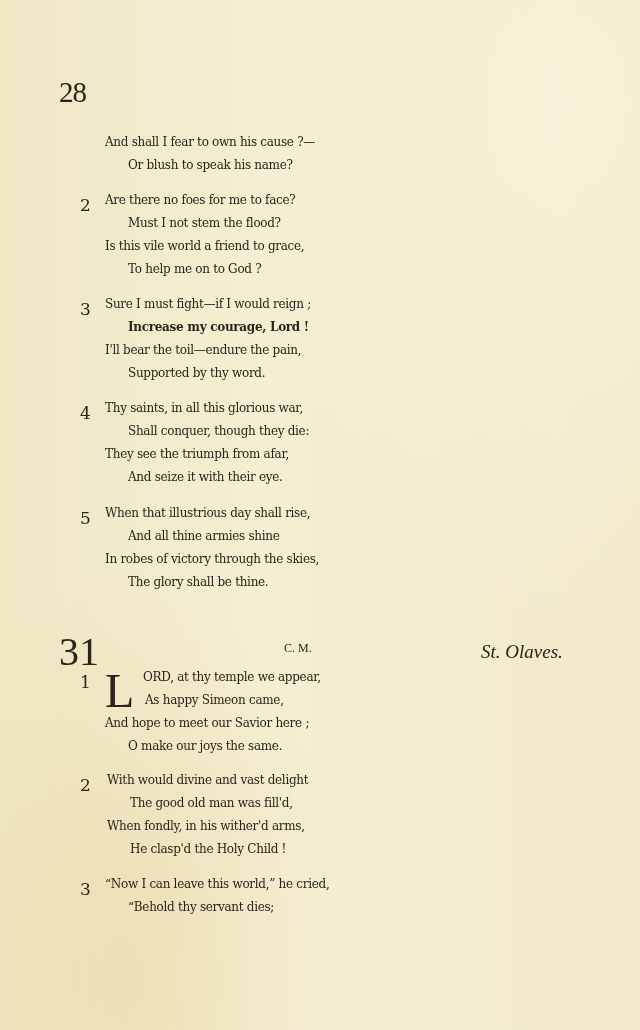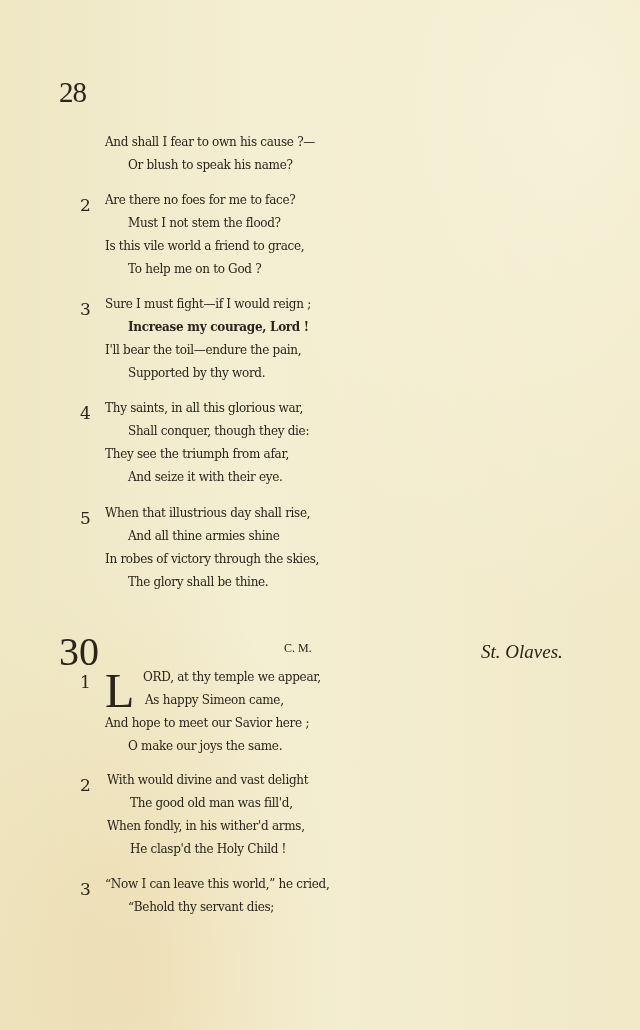--- a/index.html
+++ b/index.html
@@ -142,21 +142,21 @@
     <div>
       <span class="verse-num" style="left:67px; top:510px;">5</span>
       <div class="verse-line" style="left:92px; top:507px;">When that illustrious day shall rise,</div>
       <div class="verse-line" style="left:115px; top:530px;">And all thine armies shine</div>
       <div class="verse-line" style="left:92px; top:553px;">In robes of victory through the skies,</div>
       <div class="verse-line" style="left:115px; top:576px;">The glory shall be thine.</div>
     </div>
   </div>
 
   <div>
-    <div class="hymn-number">30</div>
+    <div class="hymn-number">31</div>
     <div class="meter">C. M.</div>
     <div class="tune-name">St. Olaves.</div>
 
     <div>
       <span class="verse-num" style="left:67px; top:674px;">1</span>
       <span class="drop-cap">L</span>
       <div class="verse-line" style="left:130px; top:671px;">ORD, at thy temple we appear,</div>
       <div class="verse-line" style="left:132px; top:694px;">As happy Simeon came,</div>
       <div class="verse-line" style="left:92px; top:717px;">And hope to meet our Savior here ;</div>
       <div class="verse-line" style="left:115px; top:740px;">O make our joys the same.</div>

